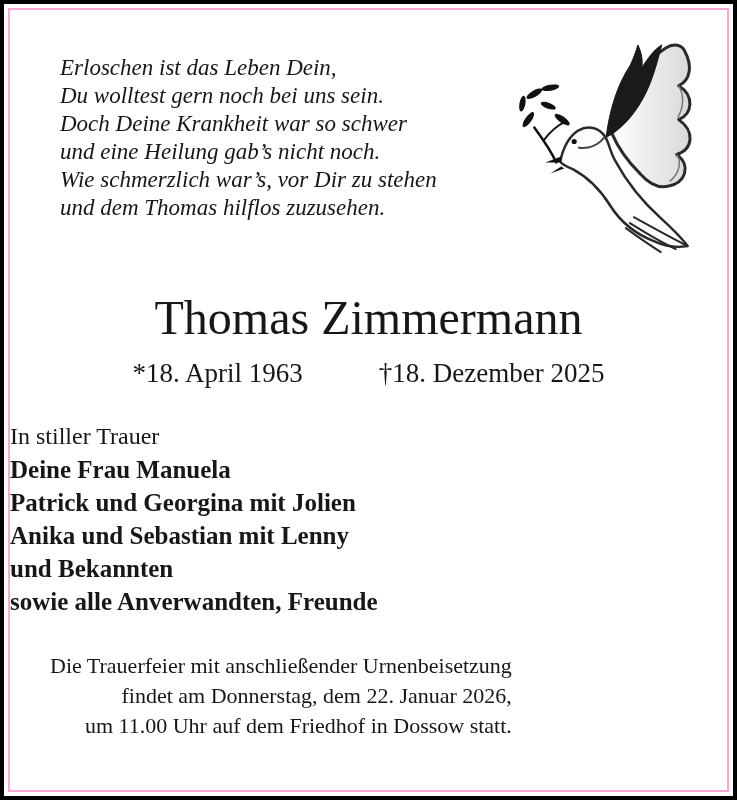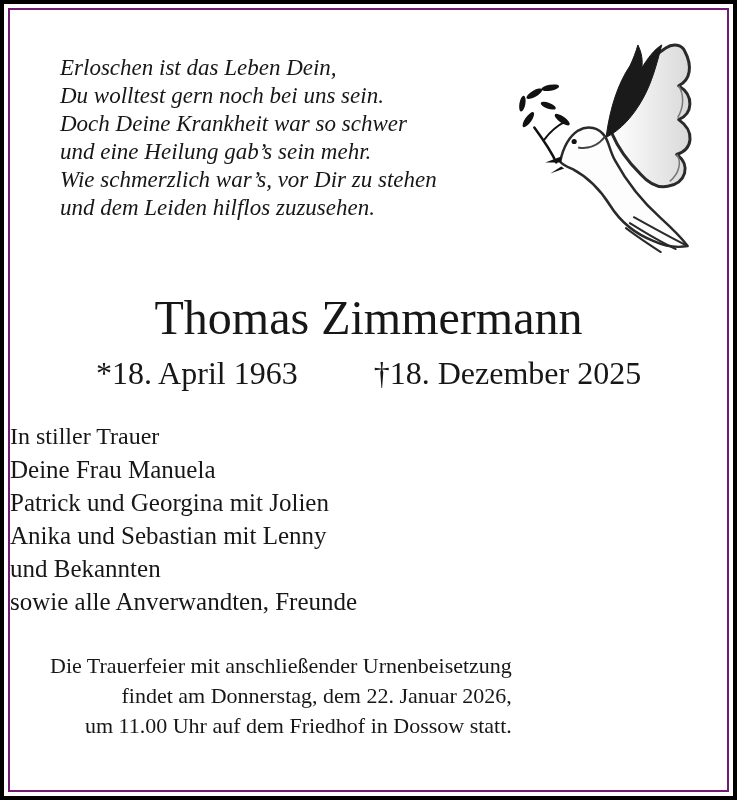--- a/index.html
+++ b/index.html
@@ -12,21 +12,21 @@
   .card{
     box-sizing:border-box;
     width:737px;height:800px;
     border:4px solid #000;
     padding:4px;
     background:#fff;
   }
   .inner{
     box-sizing:border-box;
     width:100%;height:100%;
-    border:2px solid #701a75;
+    border:2px solid #f9a8d4;
     position:relative;
     overflow:hidden;
     background:#fff;
   }
   .poem{
     position:absolute;top:44px;left:50px;
     font-style:italic;
     font-size:23px;line-height:28px;
     white-space:nowrap;
   }
@@ -35,48 +35,48 @@
     width:192px;height:224px;
   }
   .name{
     position:absolute;top:282px;left:0;width:100%;
     text-align:center;
     font-size:48px;font-weight:normal;line-height:1.1;
   }
   .dates{
     position:absolute;top:348px;left:0;width:100%;
     display:flex;justify-content:center;gap:76px;
-    font-size:32px;line-height:30px;
+    font-size:27px;line-height:30px;
   }
   .mourning{
     position:absolute;top:410px;left:0;width:100%;
     text-align:left;
     font-size:24px;line-height:33px;
   }
-  .mourning .bold{font-weight:normal;font-size:25px;}
+  .mourning .bold{font-weight:bold;font-size:25px;}
   .funeral{
     position:absolute;top:641px;left:40px;
     font-size:22px;line-height:30px;
     white-space:nowrap;
     text-align:right;
   }
 </style>
 </head>
 <body>
 
 <div class="card">
   <div class="inner">
 
     <div class="poem">
       <div>Erloschen ist das Leben Dein,</div>
       <div>Du wolltest gern noch bei uns sein.</div>
       <div>Doch Deine Krankheit war so schwer</div>
-      <div>und eine Heilung gab’s sein mehr.</div>
+      <div>und eine Heilung gab’s nicht noch.</div>
       <div>Wie schmerzlich war’s, vor Dir zu stehen</div>
-      <div>und dem Leiden hilflos zuzusehen.</div>
+      <div>und dem Thomas hilflos zuzusehen.</div>
     </div>
 
     <svg class="dove" viewBox="0 0 190 225" xmlns="http://www.w3.org/2000/svg" aria-hidden="true">
       <defs>
         <linearGradient id="wg" x1="0" y1="0" x2="1" y2="0">
           <stop offset="0" stop-color="#ffffff"></stop>
           <stop offset="1" stop-color="#d9d9d9"></stop>
         </linearGradient>
       </defs>
 

